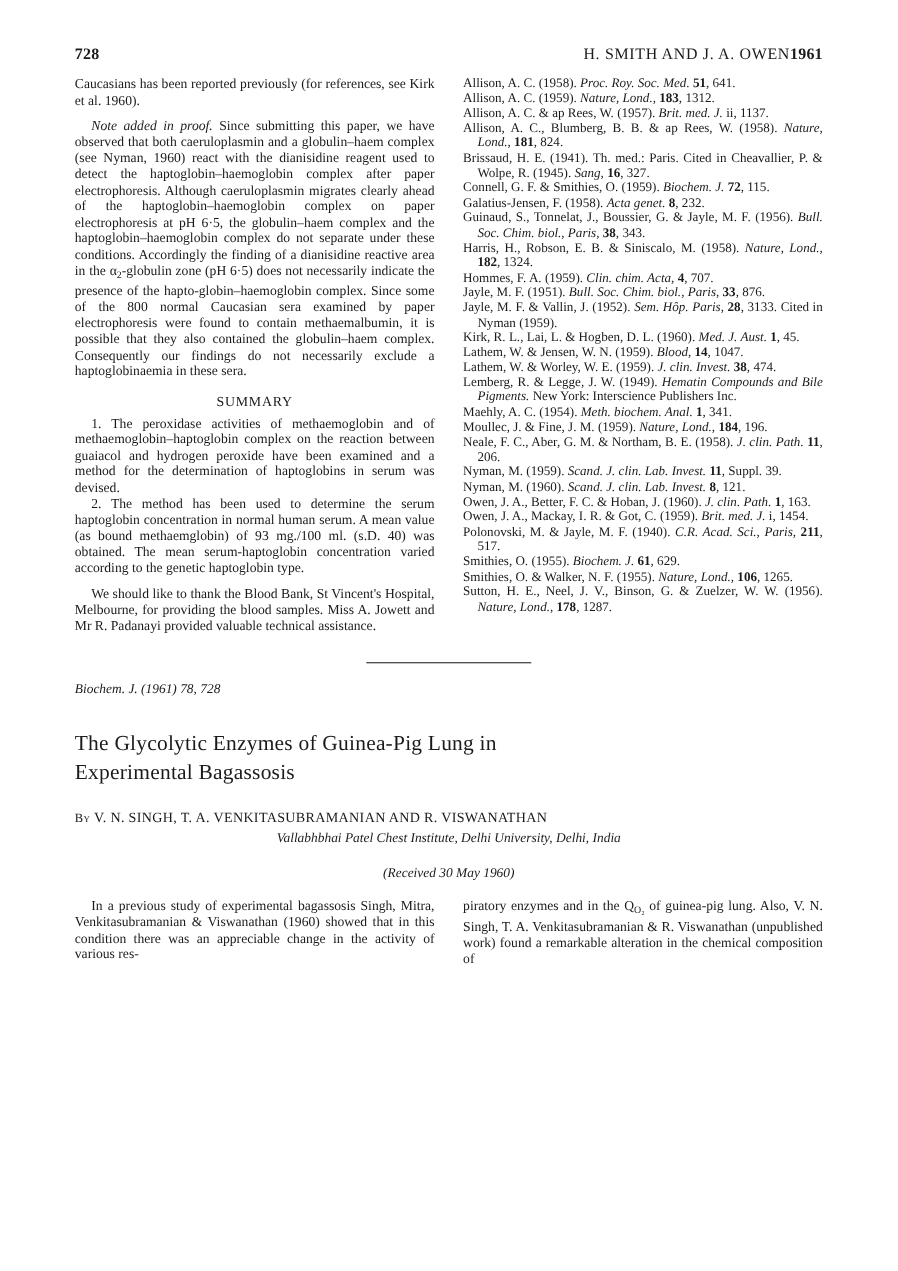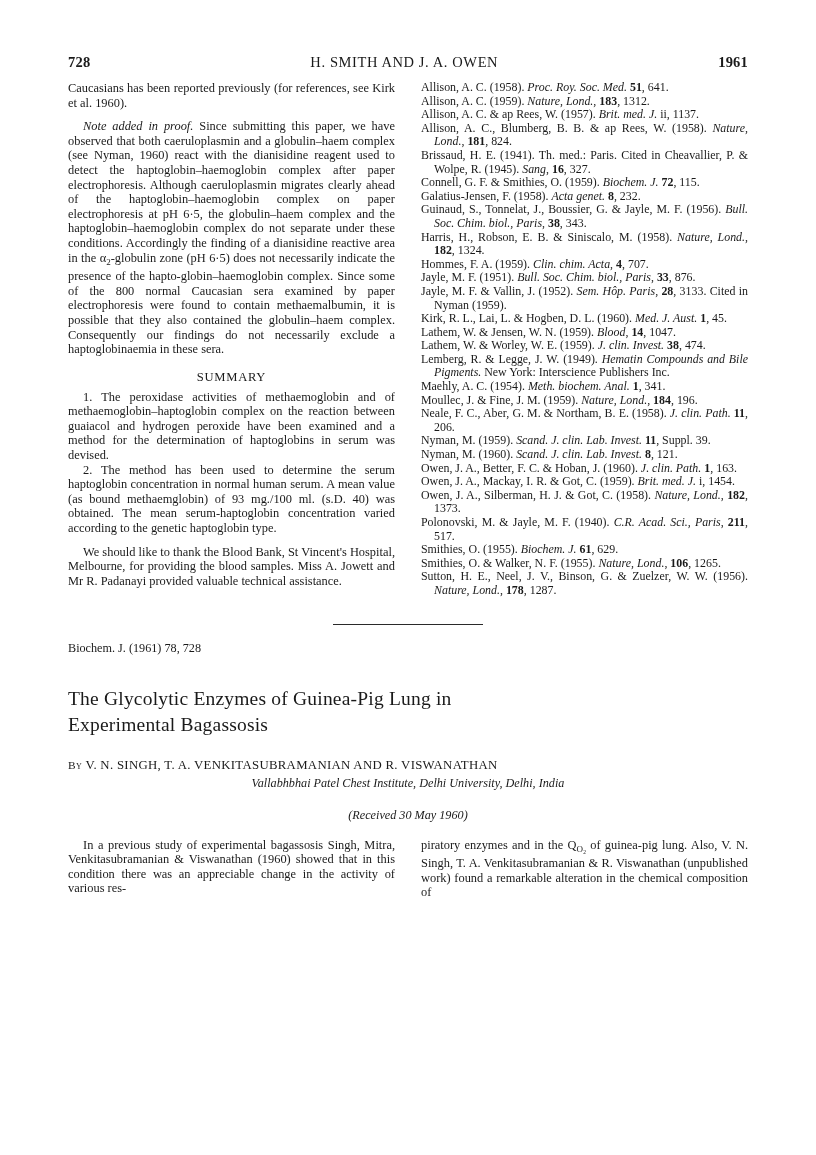--- a/index.html
+++ b/index.html
@@ -36,23 +36,22 @@
     justify-content: space-between;
     font-size: 14.5px;
     margin-bottom: 10px;
   }
   .runhead .folio {
     font-weight: bold;
     letter-spacing: 0.2px;
   }
   .runhead .title {
     flex: 1;
-    text-align: center;
+    text-align: right;
     letter-spacing: 0.6px;
-    margin-top: 12px;
   }
 
   
   .cols {
     display: flex;
     gap: 26px;
   }
   .col {
     width: 327px;
   }
@@ -98,20 +97,21 @@
   .rule {
     width: 150px;
     height: 1px;
     background: #2a2a2a;
     margin: 26px auto 16px auto;
   }
 
   
   .journal-line {
     font-size: 12.2px;
+    font-style: italic;
     margin-bottom: 30px;
   }
   h1.paper-title {
     font-size: 19.5px;
     font-weight: normal;
     line-height: 26px;
     margin: 0 0 20px 0;
     letter-spacing: 0.2px;
   }
   .byline {
@@ -180,21 +180,20 @@
             <p class="ref">Lathem, W. &amp; Jensen, W. N. (1959). <i>Blood</i>, <b>14</b>, 1047.</p>
             <p class="ref">Lathem, W. &amp; Worley, W. E. (1959). <i>J. clin. Invest.</i> <b>38</b>, 474.</p>
             <p class="ref">Lemberg, R. &amp; Legge, J. W. (1949). <i>Hematin Compounds and Bile Pigments.</i> New York: Interscience Publishers Inc.</p>
             <p class="ref">Maehly, A. C. (1954). <i>Meth. biochem. Anal.</i> <b>1</b>, 341.</p>
             <p class="ref">Moullec, J. &amp; Fine, J. M. (1959). <i>Nature, Lond.</i>, <b>184</b>, 196.</p>
             <p class="ref">Neale, F. C., Aber, G. M. &amp; Northam, B. E. (1958). <i>J. clin. Path.</i> <b>11</b>, 206.</p>
             <p class="ref">Nyman, M. (1959). <i>Scand. J. clin. Lab. Invest.</i> <b>11</b>, Suppl. 39.</p>
             <p class="ref">Nyman, M. (1960). <i>Scand. J. clin. Lab. Invest.</i> <b>8</b>, 121.</p>
             <p class="ref">Owen, J. A., Better, F. C. &amp; Hoban, J. (1960). <i>J. clin. Path.</i> <b>1</b>, 163.</p>
             <p class="ref">Owen, J. A., Mackay, I. R. &amp; Got, C. (1959). <i>Brit. med. J.</i> i, 1454.</p>
-            <p class="ref">Owen, J. A., Silberman, H. J. &amp; Got, C. (1958). <i>Nature, Lond.</i>, <b>182</b>, 1373.</p>
             <p class="ref">Polonovski, M. &amp; Jayle, M. F. (1940). <i>C.R. Acad. Sci., Paris</i>, <b>211</b>, 517.</p>
             <p class="ref">Smithies, O. (1955). <i>Biochem. J.</i> <b>61</b>, 629.</p>
             <p class="ref">Smithies, O. &amp; Walker, N. F. (1955). <i>Nature, Lond.</i>, <b>106</b>, 1265.</p>
             <p class="ref">Sutton, H. E., Neel, J. V., Binson, G. &amp; Zuelzer, W. W. (1956). <i>Nature, Lond.</i>, <b>178</b>, 1287.</p>
           </div>
       </div>
     </div>
 
     <div class="rule"></div>
 

